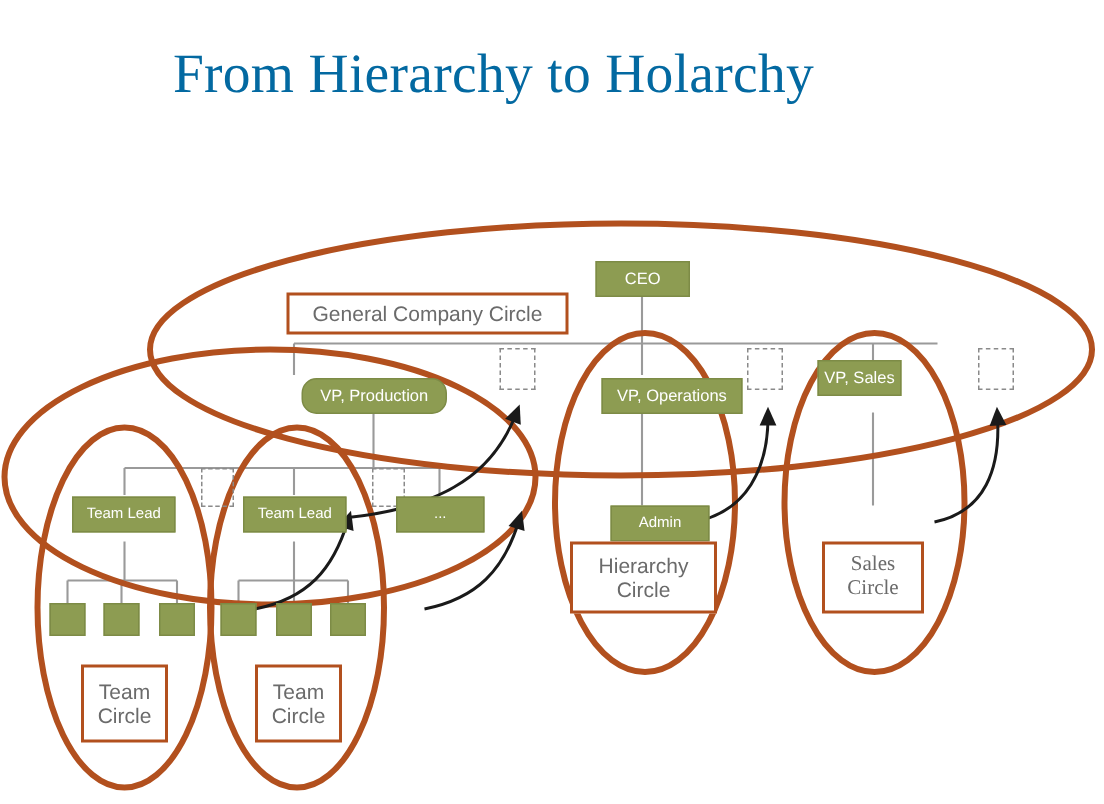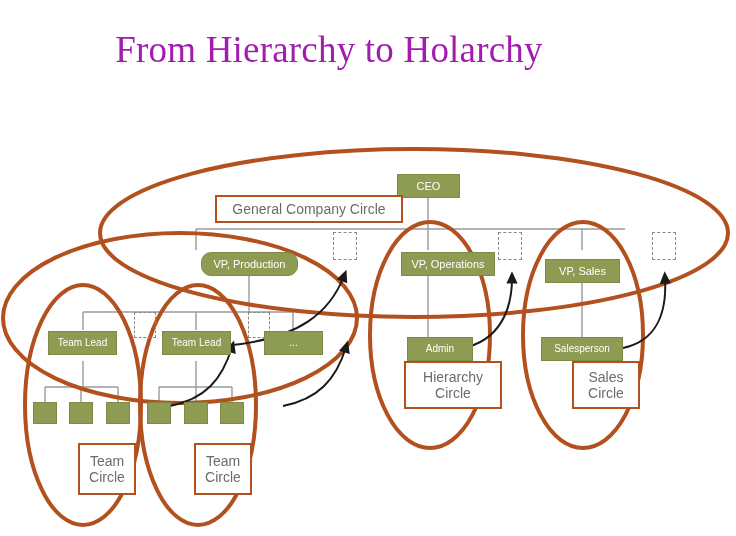--- a/index.html
+++ b/index.html
@@ -3,21 +3,21 @@
 <meta charset="utf-8">
 <title>From Hierarchy to Holarchy</title>
 <style>
   html,body{margin:0;padding:0;background:#ffffff;}
   body{width:736px;height:536px;overflow:hidden;
        font-family:"Liberation Sans","DejaVu Sans",sans-serif;}
   #stage{position:relative;width:736px;height:536px;background:#fff;}
 
   #slide-title{
     position:absolute; left:0; top:28px; width:658px;
-    text-align:center; color:#a21caf;
+    text-align:center; color:#0369a1;
     font-size:37px; font-weight:400; letter-spacing:0.2px;
     font-family:"Liberation Serif","DejaVu Serif",serif;
     white-space:nowrap;
   }
 
   #diagram{position:absolute; left:0; top:0; width:736px; height:536px;}
 
   .role-box{
     position:absolute; box-sizing:border-box;
     background:#8d9c52; border:1px solid #7d8b46;
@@ -32,21 +32,21 @@
   }
   .dashed-box{
     position:absolute; box-sizing:border-box;
     background:transparent; border:1px dashed #8a8a8a;
   }
   .circle-label{
     position:absolute; box-sizing:border-box;
     background:#ffffff; border:2px solid #b2501e;
     color:#6b6b6b; font-size:14px; line-height:1.15;
     display:flex; align-items:center; justify-content:center;
-    text-align:center; padding:2px 6px; white-space:pre-line;margin-left:24px;
+    text-align:center; padding:2px 6px; white-space:pre-line;
   }
 </style>
 </head>
 <body>
 
 <div id="stage">
 
   <div id="slide-title">From Hierarchy to Holarchy</div>
 
   <svg id="diagram" viewBox="0 0 736 536">
@@ -109,39 +109,38 @@
   <div class="dashed-box" style="left:333px; top:232px; width:24px; height:28px;"></div>
   <div class="dashed-box" style="left:498px; top:232px; width:24px; height:28px;"></div>
   <div class="dashed-box" style="left:652px; top:232px; width:24px; height:28px;"></div>
   <div class="dashed-box" style="left:134px; top:312px; width:22px; height:26px;"></div>
   <div class="dashed-box" style="left:248px; top:312px; width:22px; height:26px;"></div>
 
   <div class="role-box" style="left:397px; top:174px; width:63px; height:24px;">CEO</div>
 
   <div class="role-box" style="left:201px; top:252px; width:97px; height:24px;border-radius:10px;">VP, Production</div>
   <div class="role-box" style="left:401px; top:252px; width:94px; height:24px;">VP, Operations</div>
-  <div class="role-box" style="left:545px; top:259px; width:75px; height:24px;">VP, Sales</div>
+  <div class="role-box" style="left:545px; top:240px; width:56px; height:24px;">VP, Sales</div>
 
   <div class="role-box small" style="left:48px; top:331px; width:69px; height:24px;">Team Lead</div>
   <div class="role-box small" style="left:162px; top:331px; width:69px; height:24px;">Team Lead</div>
   <div class="role-box small" style="left:264px; top:331px; width:59px; height:24px;">...</div>
 
   <div class="role-box small" style="left:394px; top:337px; width:66px; height:24px;margin-left:13px;">Admin</div>
-  <div class="role-box small" style="left:541px; top:337px; width:82px; height:24px;">Salesperson</div>
 
   <div class="leaf-box" style="left:33px; top:402px; width:24px; height:22px;"></div>
   <div class="leaf-box" style="left:69px; top:402px; width:24px; height:22px;"></div>
   <div class="leaf-box" style="left:106px; top:402px; width:24px; height:22px;"></div>
   <div class="leaf-box" style="left:147px; top:402px; width:24px; height:22px;"></div>
   <div class="leaf-box" style="left:184px; top:402px; width:24px; height:22px;"></div>
   <div class="leaf-box" style="left:220px; top:402px; width:24px; height:22px;"></div>
 
   <div class="circle-label" style="left:191px; top:195px; width:188px; height:28px;">General Company Circle</div>
   <div class="circle-label" style="left:380px; top:361px; width:98px; height:48px;">Hierarchy
 Circle</div>
-  <div class="circle-label" style="left:548px; top:361px; width:68px; height:48px;">Sales
+  <div class="circle-label" style="left:548px; top:361px; width:68px; height:48px;font-family:Liberation Serif, serif;">Sales
 Circle</div>
   <div class="circle-label" style="left:54px; top:443px; width:58px; height:52px;">Team
 Circle</div>
   <div class="circle-label" style="left:170px; top:443px; width:58px; height:52px;">Team
 Circle</div>
 
 </div>
 
 </body></html>

